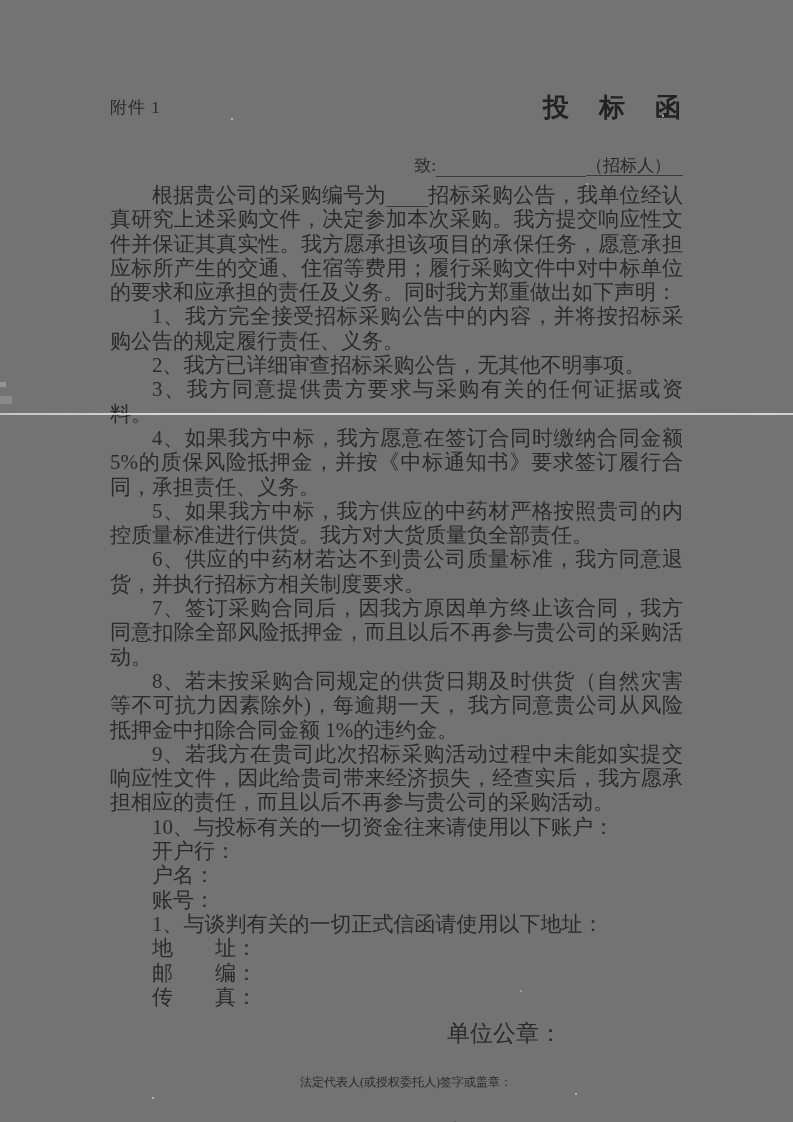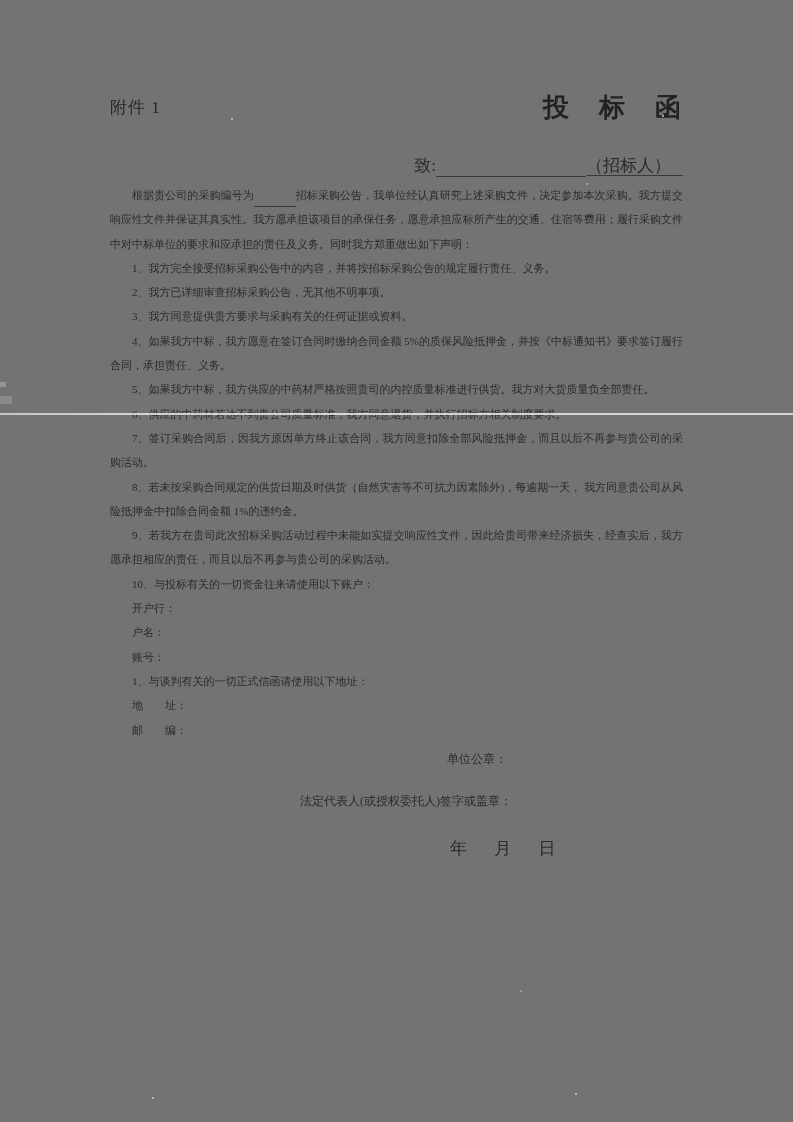--- a/index.html
+++ b/index.html
@@ -57,42 +57,42 @@
     vertical-align: bottom;
   }
   .salutation .underlined {
     display: inline-block;
     border-bottom: 1.5px solid #3a3a3a;
     padding-right: 12px;
     height: 21px;
   }
   .body-text {
     margin-top: 5px;
-    font-size: 11px;
+    font-size: 21px;
     line-height: 24.3px;
     text-align: justify;
   }
   .body-text p {
     margin: 0;
     text-indent: 2em;
   }
   .inline-blank {
     display: inline-block;
     width: 42px;
     border-bottom: 1.5px solid #3a3a3a;
     height: 16px;
     vertical-align: bottom;
   }
   .field-line {
     text-indent: 2em;
   }
   .seal-line {
     margin-top: 9px;
     margin-left: 337px;
-    font-size: 12px;
+    font-size: 23px;
   }
   .legal-rep-line {
     margin-top: 25px;
     margin-left: 190px;
     font-size: 12px;
   }
   .date-line {
     margin-top: 27px;
     margin-left: 340px;
     font-size: 17px;
@@ -172,20 +172,21 @@
       <p>10、与投标有关的一切资金往来请使用以下账户：</p>
 
       <p class="field-line">开户行：</p>
       <p class="field-line">户名：</p>
       <p class="field-line">账号：</p>
 
       <p>1、与谈判有关的一切正式信函请使用以下地址：</p>
 
       <p class="field-line">地　　址：</p>
       <p class="field-line">邮　　编：</p>
+      <p class="field-line">传　　真：</p>
     </div>
 
     <div class="seal-line">单位公章：</div>
     <div class="legal-rep-line">法定代表人(或授权委托人)签字或盖章：</div>
     <div class="date-line">年　 月　 日</div>
 
   </div>
 
   <div class="artifact-line-full"></div>
   <div class="artifact-smudge-left"></div>

